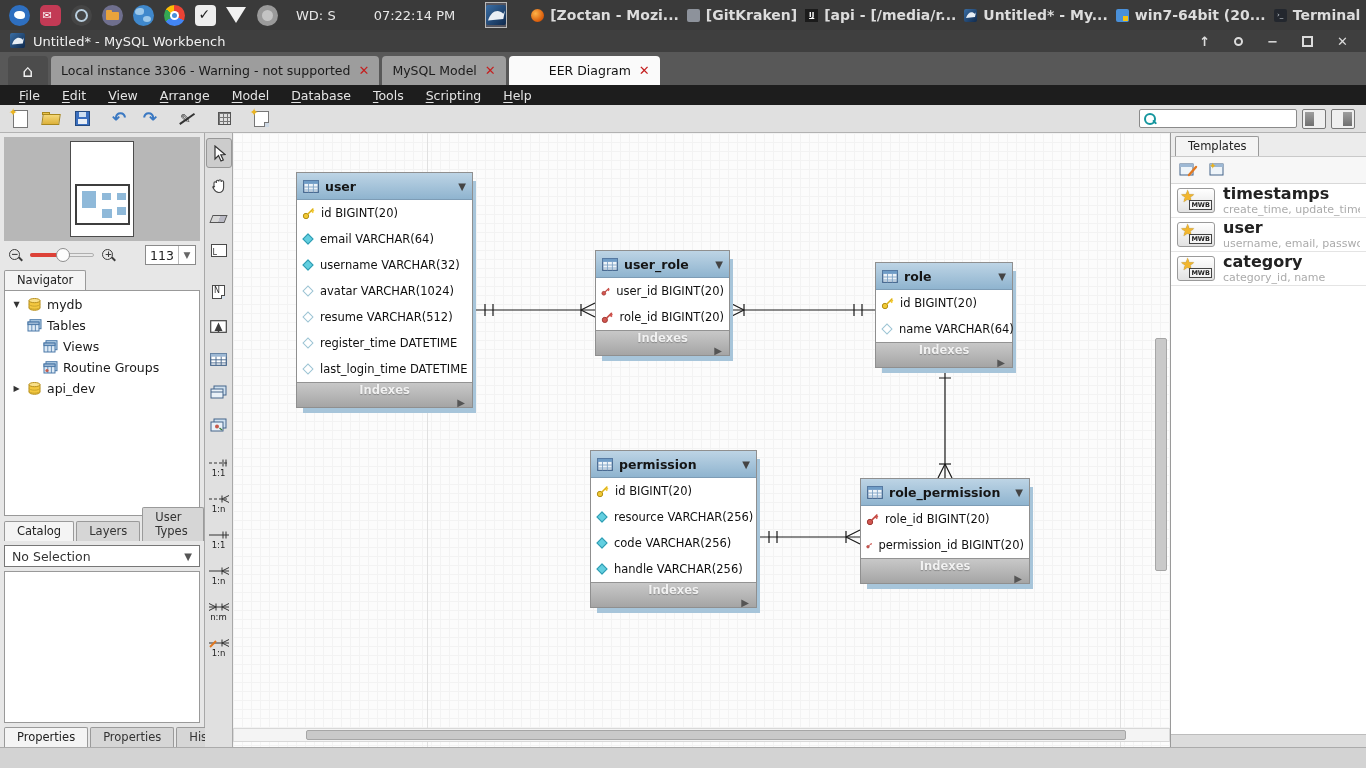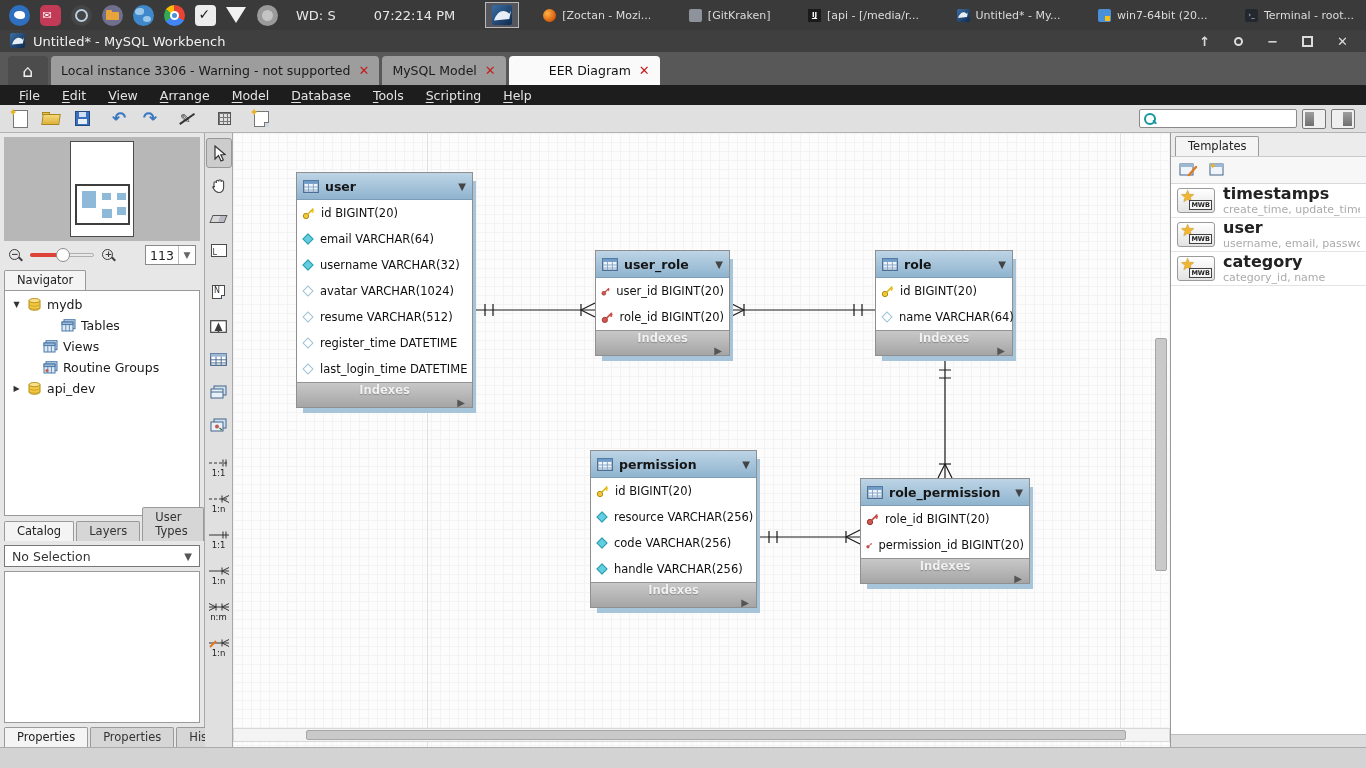--- a/index.html
+++ b/index.html
@@ -11,21 +11,21 @@
   #taskbar { position:absolute; left:0; top:0; width:1366px; height:30px; background:#3a3a3a; display:flex; align-items:center; padding:0 8px; gap:10px; }
   #launchers { display:flex; align-items:center; gap:9px; }
   .launcher { width:22px; height:22px; display:flex; align-items:center; justify-content:center; }
   .lc { width:21px; height:21px; border-radius:50%; position:relative; overflow:hidden; }
   .taskbar-text { color:#e8e8e8; font-size:13px; white-space:nowrap; }
   #workspace { margin-left:8px; }
   #clock { margin-left:28px; margin-right:20px; }
   #active-win { width:34px; height:26px; border:1px solid #b9b9b9; background:#55555e; display:flex; align-items:center; justify-content:center; }
   #task-windows { display:flex; align-items:center; gap:8px; margin-left:14px; flex:1; justify-content:space-between; padding-right:4px; }
   .twin { display:flex; align-items:center; gap:6px; min-width:0; }
-  .twin-label { color:#dcdcdc; font-size:11px; white-space:nowrap; }
+  .twin-label { color:#dcdcdc; font-size:14px; white-space:nowrap;font-weight:bold; }
 
   
   #titlebar { position:absolute; top:30px; left:0; width:1366px; height:22px; background:#3f3f3f; display:flex; align-items:center; padding:0 10px; gap:8px; }
   #titlebar .title { color:#f0f0f0; font-size:13px; }
   #title-controls { margin-left:auto; display:flex; align-items:center; gap:24px; padding-right:8px; }
   .tctrl { color:#dcdcdc; font-size:13px; font-weight:bold; line-height:1; cursor:default; }
   .tctrl-ring { width:9px; height:9px; border:2px solid #dcdcdc; border-radius:50%; }
   .tctrl-max { width:11px; height:11px; border:2px solid #dcdcdc; }
 
   
@@ -381,21 +381,21 @@
         <div id="catalog-tree">
             <div class="tree-row" style="padding-left: 6px;">
               <span class="tree-exp">▼</span>
               <svg width="15" height="15" viewBox="0 0 15 15">
                 <path d="M2 3.6 v7.4 c0 1.3 2.5 2.3 5.5 2.3 s5.5 -1 5.5 -2.3 V3.6" fill="#f3c73f" stroke="#b8901e"></path>
                 <ellipse cx="7.5" cy="3.6" rx="5.5" ry="2.1" fill="#f9e08a" stroke="#b8901e"></ellipse>
                 <path d="M2 6.9 c0 1.3 2.5 2.3 5.5 2.3 s5.5 -1 5.5 -2.3 M2 9.9 c0 1.3 2.5 2.3 5.5 2.3 s5.5 -1 5.5 -2.3" fill="none" stroke="#caa52c"></path>
               </svg>
               <span>mydb</span>
             </div>
-            <div class="tree-row" style="padding-left: 56px;">
+            <div class="tree-row" style="padding-left: 22px;">
               <svg width="15" height="13" viewBox="0 0 15 13">
                 <rect x="3" y="0.7" width="11" height="9" fill="#bcd6ea" stroke="#4a78a8"></rect>
                 <rect x="1" y="3" width="11" height="9" fill="#ddeaf5" stroke="#4a78a8"></rect>
                 <rect x="1" y="3" width="11" height="2.6" fill="#9db8d4" stroke="#4a78a8"></rect>
                 <path d="M4.8 5.6 V12 M8.4 5.6 V12" stroke="#4a78a8" stroke-width="0.8"></path>
               </svg>
               <span>Tables</span>
             </div>
             <div class="tree-row" style="padding-left: 38px;">
               <svg width="15" height="13" viewBox="0 0 15 13">
@@ -666,21 +666,21 @@
                 <path d="M5.8 7.2 L11.3 1.7 M9.3 3.7 L11.3 5.7 M10.3 2.7 L11.8 4.2" stroke="#d25650" stroke-width="1.7" fill="none"></path>
                 <path d="M5.8 7.2 L11.3 1.7" stroke="#9e3a34" stroke-width="0.5" fill="none"></path>
               </svg>
               <span class="dt-text">role_id BIGINT(20)</span>
             </div>
             <div class="dt-foot">
               <span>Indexes</span>
               <span class="dt-foot-arrow">▶</span>
             </div>
           </div>
-          <div class="dtable" style="left: 642px; top: 117px; width: 138px;">
+          <div class="dtable" style="left: 642px; top: 129px; width: 138px;">
             <div class="dt-head">
               <svg width="16" height="13" viewBox="0 0 16 13">
                 <rect x="0.7" y="0.7" width="14.6" height="11.6" fill="#eef4f9" stroke="#3f618a" stroke-width="1.2"></rect>
                 <rect x="0.7" y="0.7" width="14.6" height="3.2" fill="#6f9cc6"></rect>
                 <path d="M0.7 7 H15.3 M0.7 10 H15.3 M5.5 3.9 V12.3 M10.4 3.9 V12.3" stroke="#7fa3c4" stroke-width="0.9"></path>
               </svg>
               <span>role</span>
               <span class="dt-caret">▼</span>
             </div>
             <div class="dt-row">

